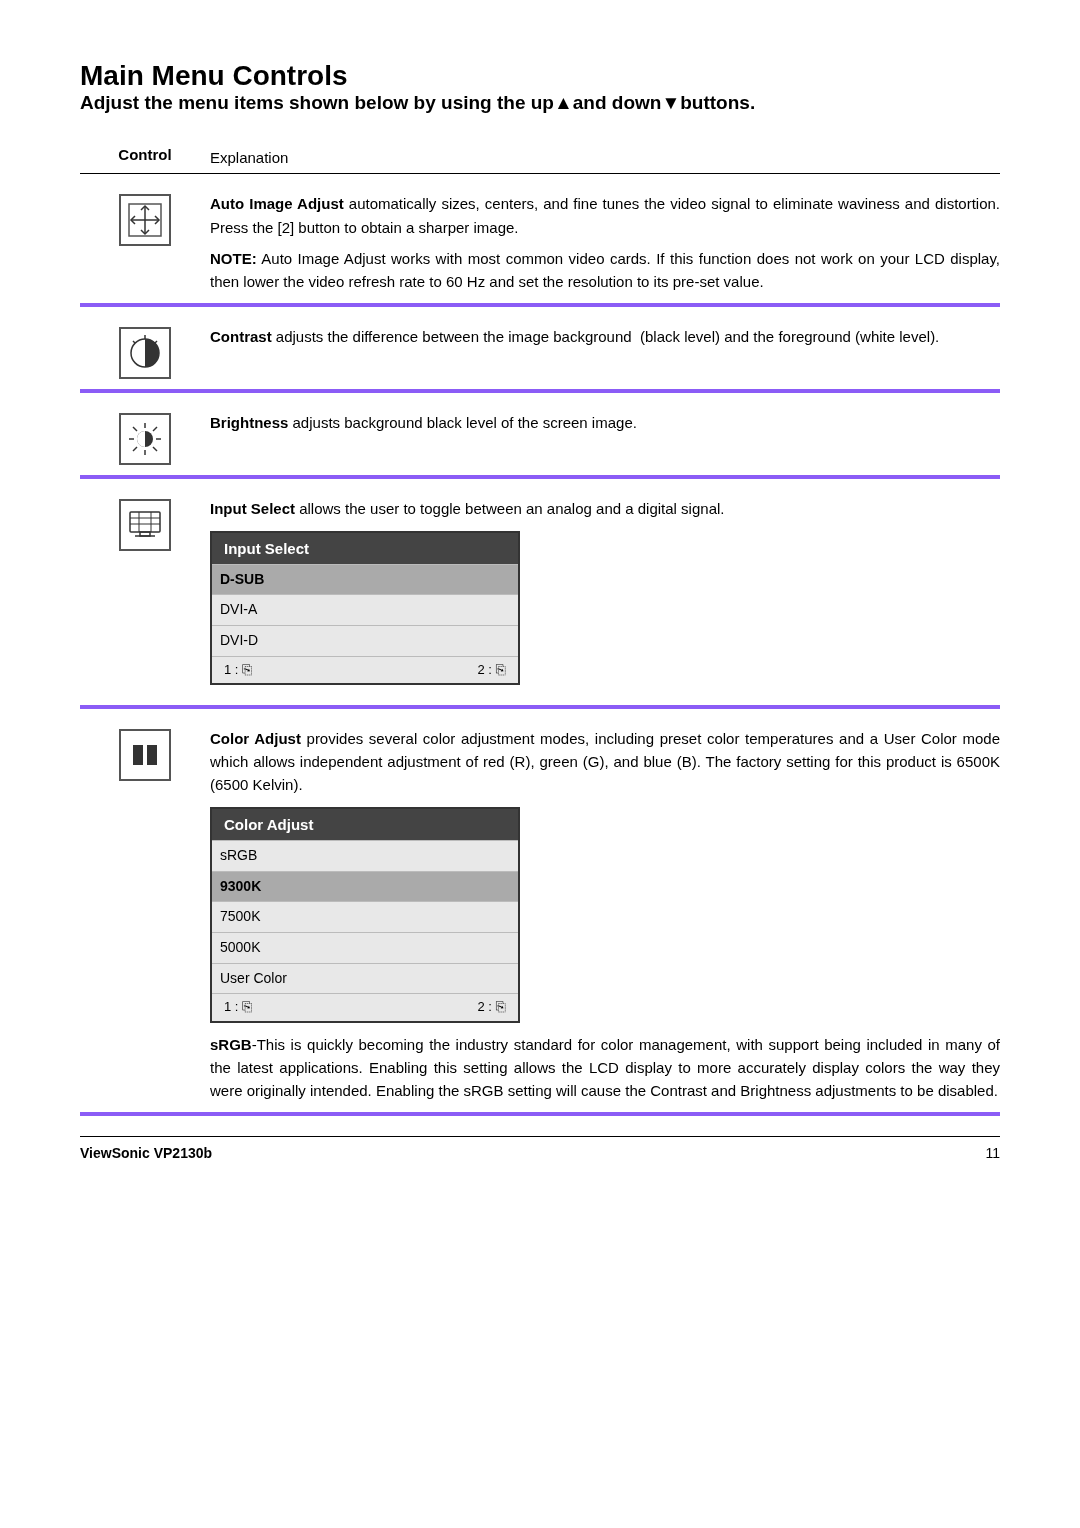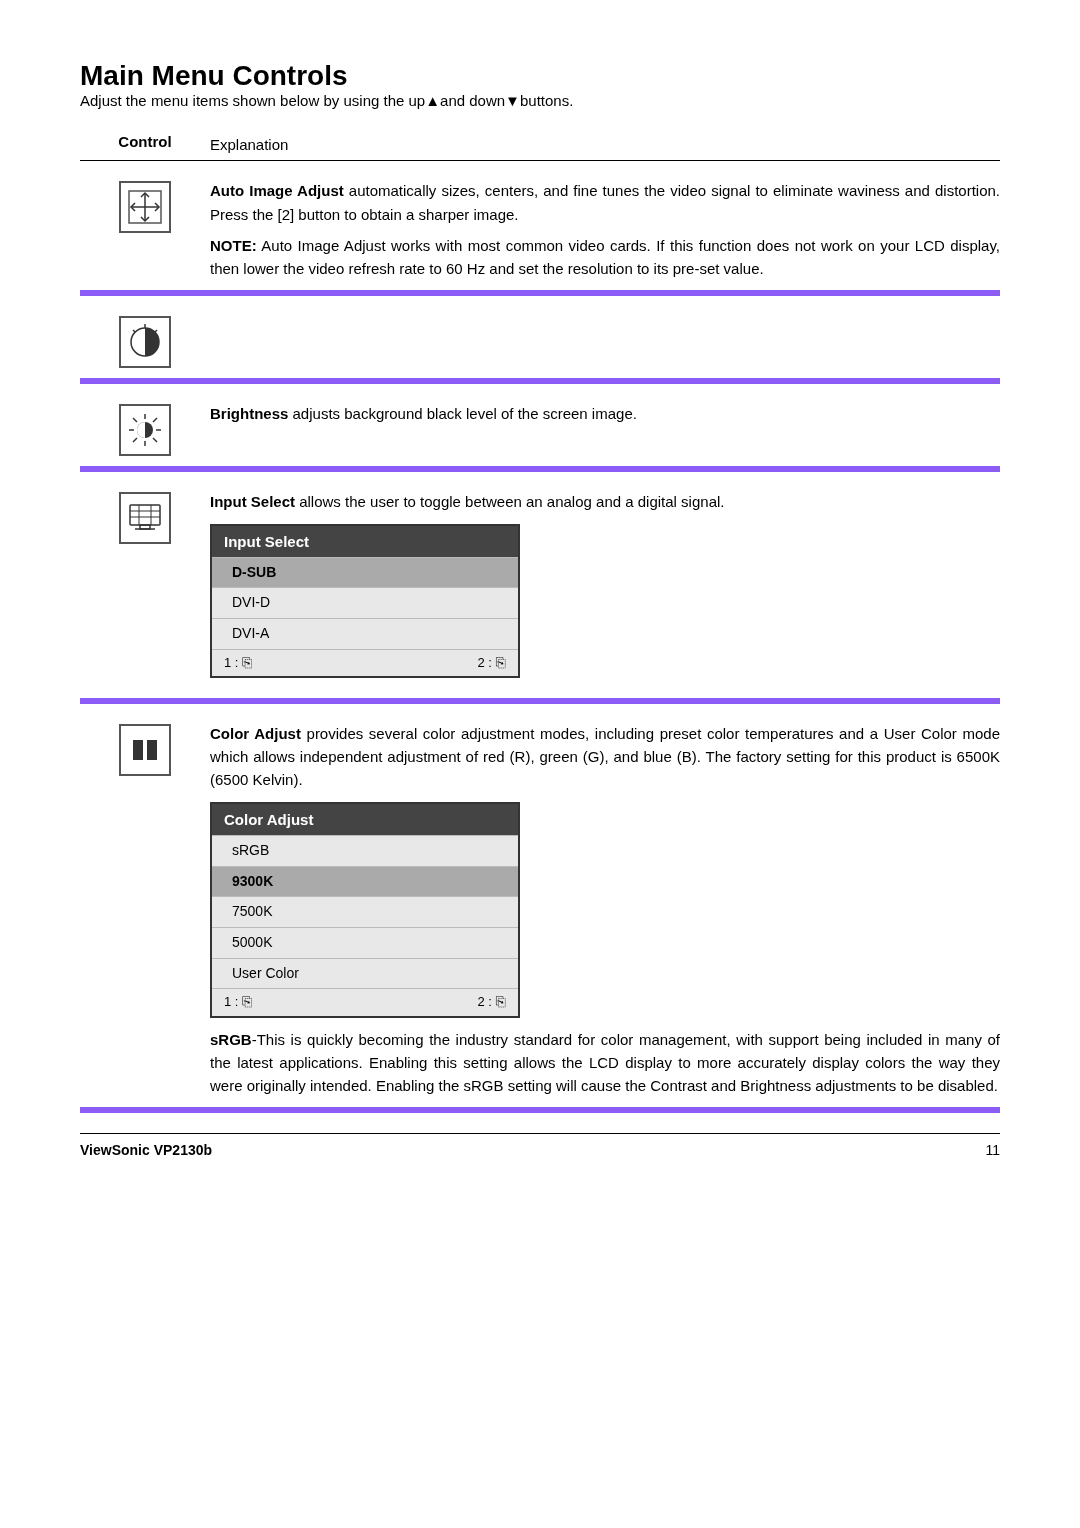--- a/index.html
+++ b/index.html
@@ -15,23 +15,24 @@
     .page {
       padding: 60px 80px 60px 80px;
       max-width: 1080px;
     }
     h1 {
       font-size: 28px;
       font-weight: bold;
       font-family: Arial, sans-serif;
     }
     .intro {
-      font-size: 15px;
-      margin-bottom: 24px;
-      font-family: Arial, sans-serif;
+      font-size: 19px;
+      margin-bottom: 32px;
+      font-family: Arial, sans-serif;
+      font-weight: bold;
     }
     .table-header {
       display: flex;
       border-bottom: 1.5px solid #000;
       padding-bottom: 4px;
       margin-bottom: 0;
     }
     .table-header .col-control {
       width: 130px;
       font-weight: bold;
@@ -39,21 +40,21 @@
       font-family: Arial, sans-serif;
     }
     .table-header .col-explanation {
       font-weight: bold;
       font-size: 15px;
       font-family: Arial, sans-serif;
     }
     .table-row {
       display: flex;
       padding: 18px 0 10px 0;
-      border-bottom: 6px solid #8b5cf6;
+      border-bottom: 4px solid #8b5cf6;
       align-items: flex-start;
     }
     .table-row:last-child {
       border-bottom: none;
     }
     .col-control {
       width: 130px;
       min-width: 130px;
       display: flex;
       align-items: flex-start;
@@ -88,21 +89,21 @@
     }
     .menu-title {
       background: #444;
       color: #fff;
       font-weight: bold;
       font-size: 15px;
       padding: 4px 12px;
       font-family: Arial, sans-serif;
     }
     .menu-item {
-      padding: 4px 20px;
+      padding: 4px 8px;
       font-size: 14px;
       font-family: Arial, sans-serif;
       background: #e8e8e8;
       border-top: 1px solid #bbb;
     }
     .menu-item.selected {
       background: #aaa;
       font-weight: bold;
     }
     .menu-footer {
@@ -168,20 +169,23 @@
       <div class="icon-box">
         <svg width="36" height="36" viewBox="0 0 36 36">
           <circle cx="18" cy="18" r="14" fill="none" stroke="#333" stroke-width="1.5"></circle>
           <path d="M18 4 A14 14 0 0 1 18 32 Z" fill="#333"></path>
 
           <line x1="18" y1="0" x2="18" y2="4" stroke="#333" stroke-width="1.5"></line>
           <line x1="30" y1="6" x2="28" y2="8" stroke="#333" stroke-width="1.5"></line>
           <line x1="6" y1="6" x2="8" y2="8" stroke="#333" stroke-width="1.5"></line>
         </svg>
       </div>
+    </div>
+    <div class="col-explanation">
+      <p><strong>Contrast</strong> adjusts the difference between the image background&nbsp; (black level) and the foreground (white level).</p>
     </div>
   </div>
 
   <div class="table-row">
     <div class="col-control">
       <div class="icon-box">
         <svg width="36" height="36" viewBox="0 0 36 36">
           <circle cx="18" cy="18" r="8" fill="#333"></circle>
 
           <line x1="18" y1="2" x2="18" y2="7" stroke="#333" stroke-width="1.5"></line>
@@ -217,22 +221,22 @@
           <line x1="24" y1="5" x2="24" y2="25" stroke="#333" stroke-width="1"></line>
         </svg>
       </div>
     </div>
     <div class="col-explanation">
       <p><strong>Input Select</strong> allows the user to toggle between an analog and a digital signal.</p>
 
       <div class="menu-box">
         <div class="menu-title">Input Select</div>
         <div class="menu-item selected">D-SUB</div>
+        <div class="menu-item">DVI-A</div>
         <div class="menu-item">DVI-D</div>
-        <div class="menu-item">DVI-A</div>
         <div class="menu-footer">
           <span>1 : ⎘</span>
           <span>2 : ⎘</span>
         </div>
       </div>
     </div>
   </div>
 
   <div class="table-row">
     <div class="col-control">

